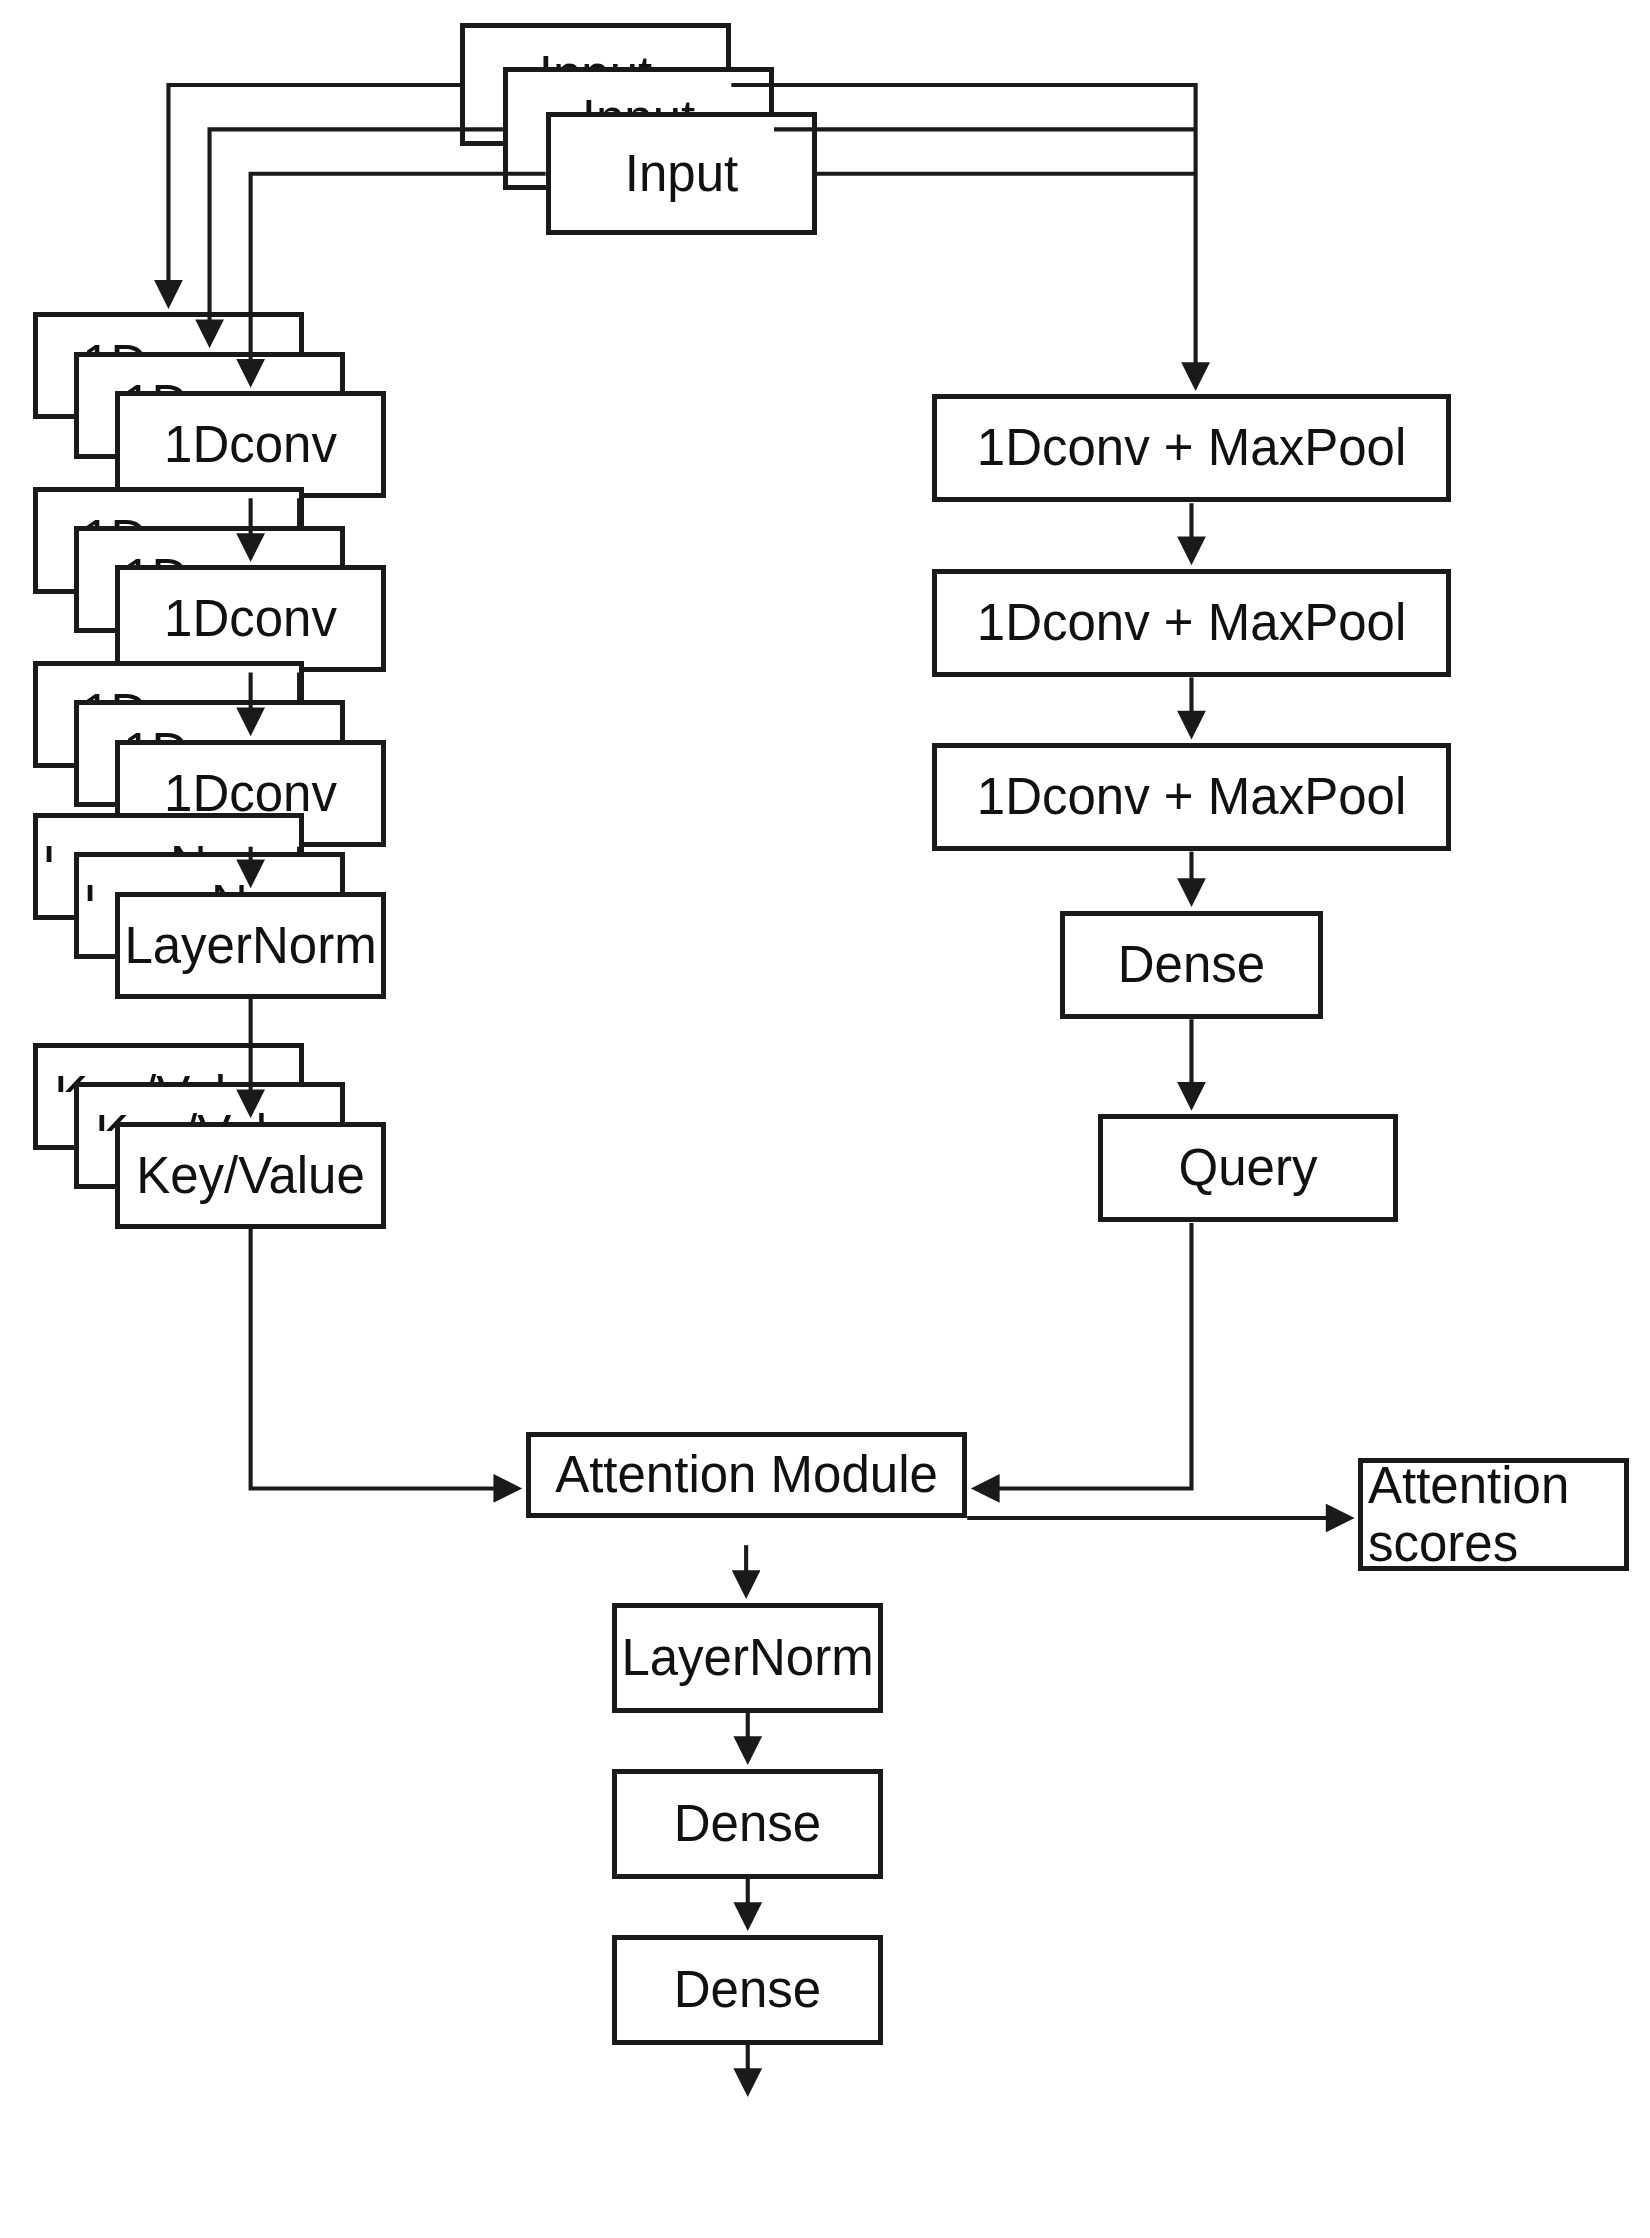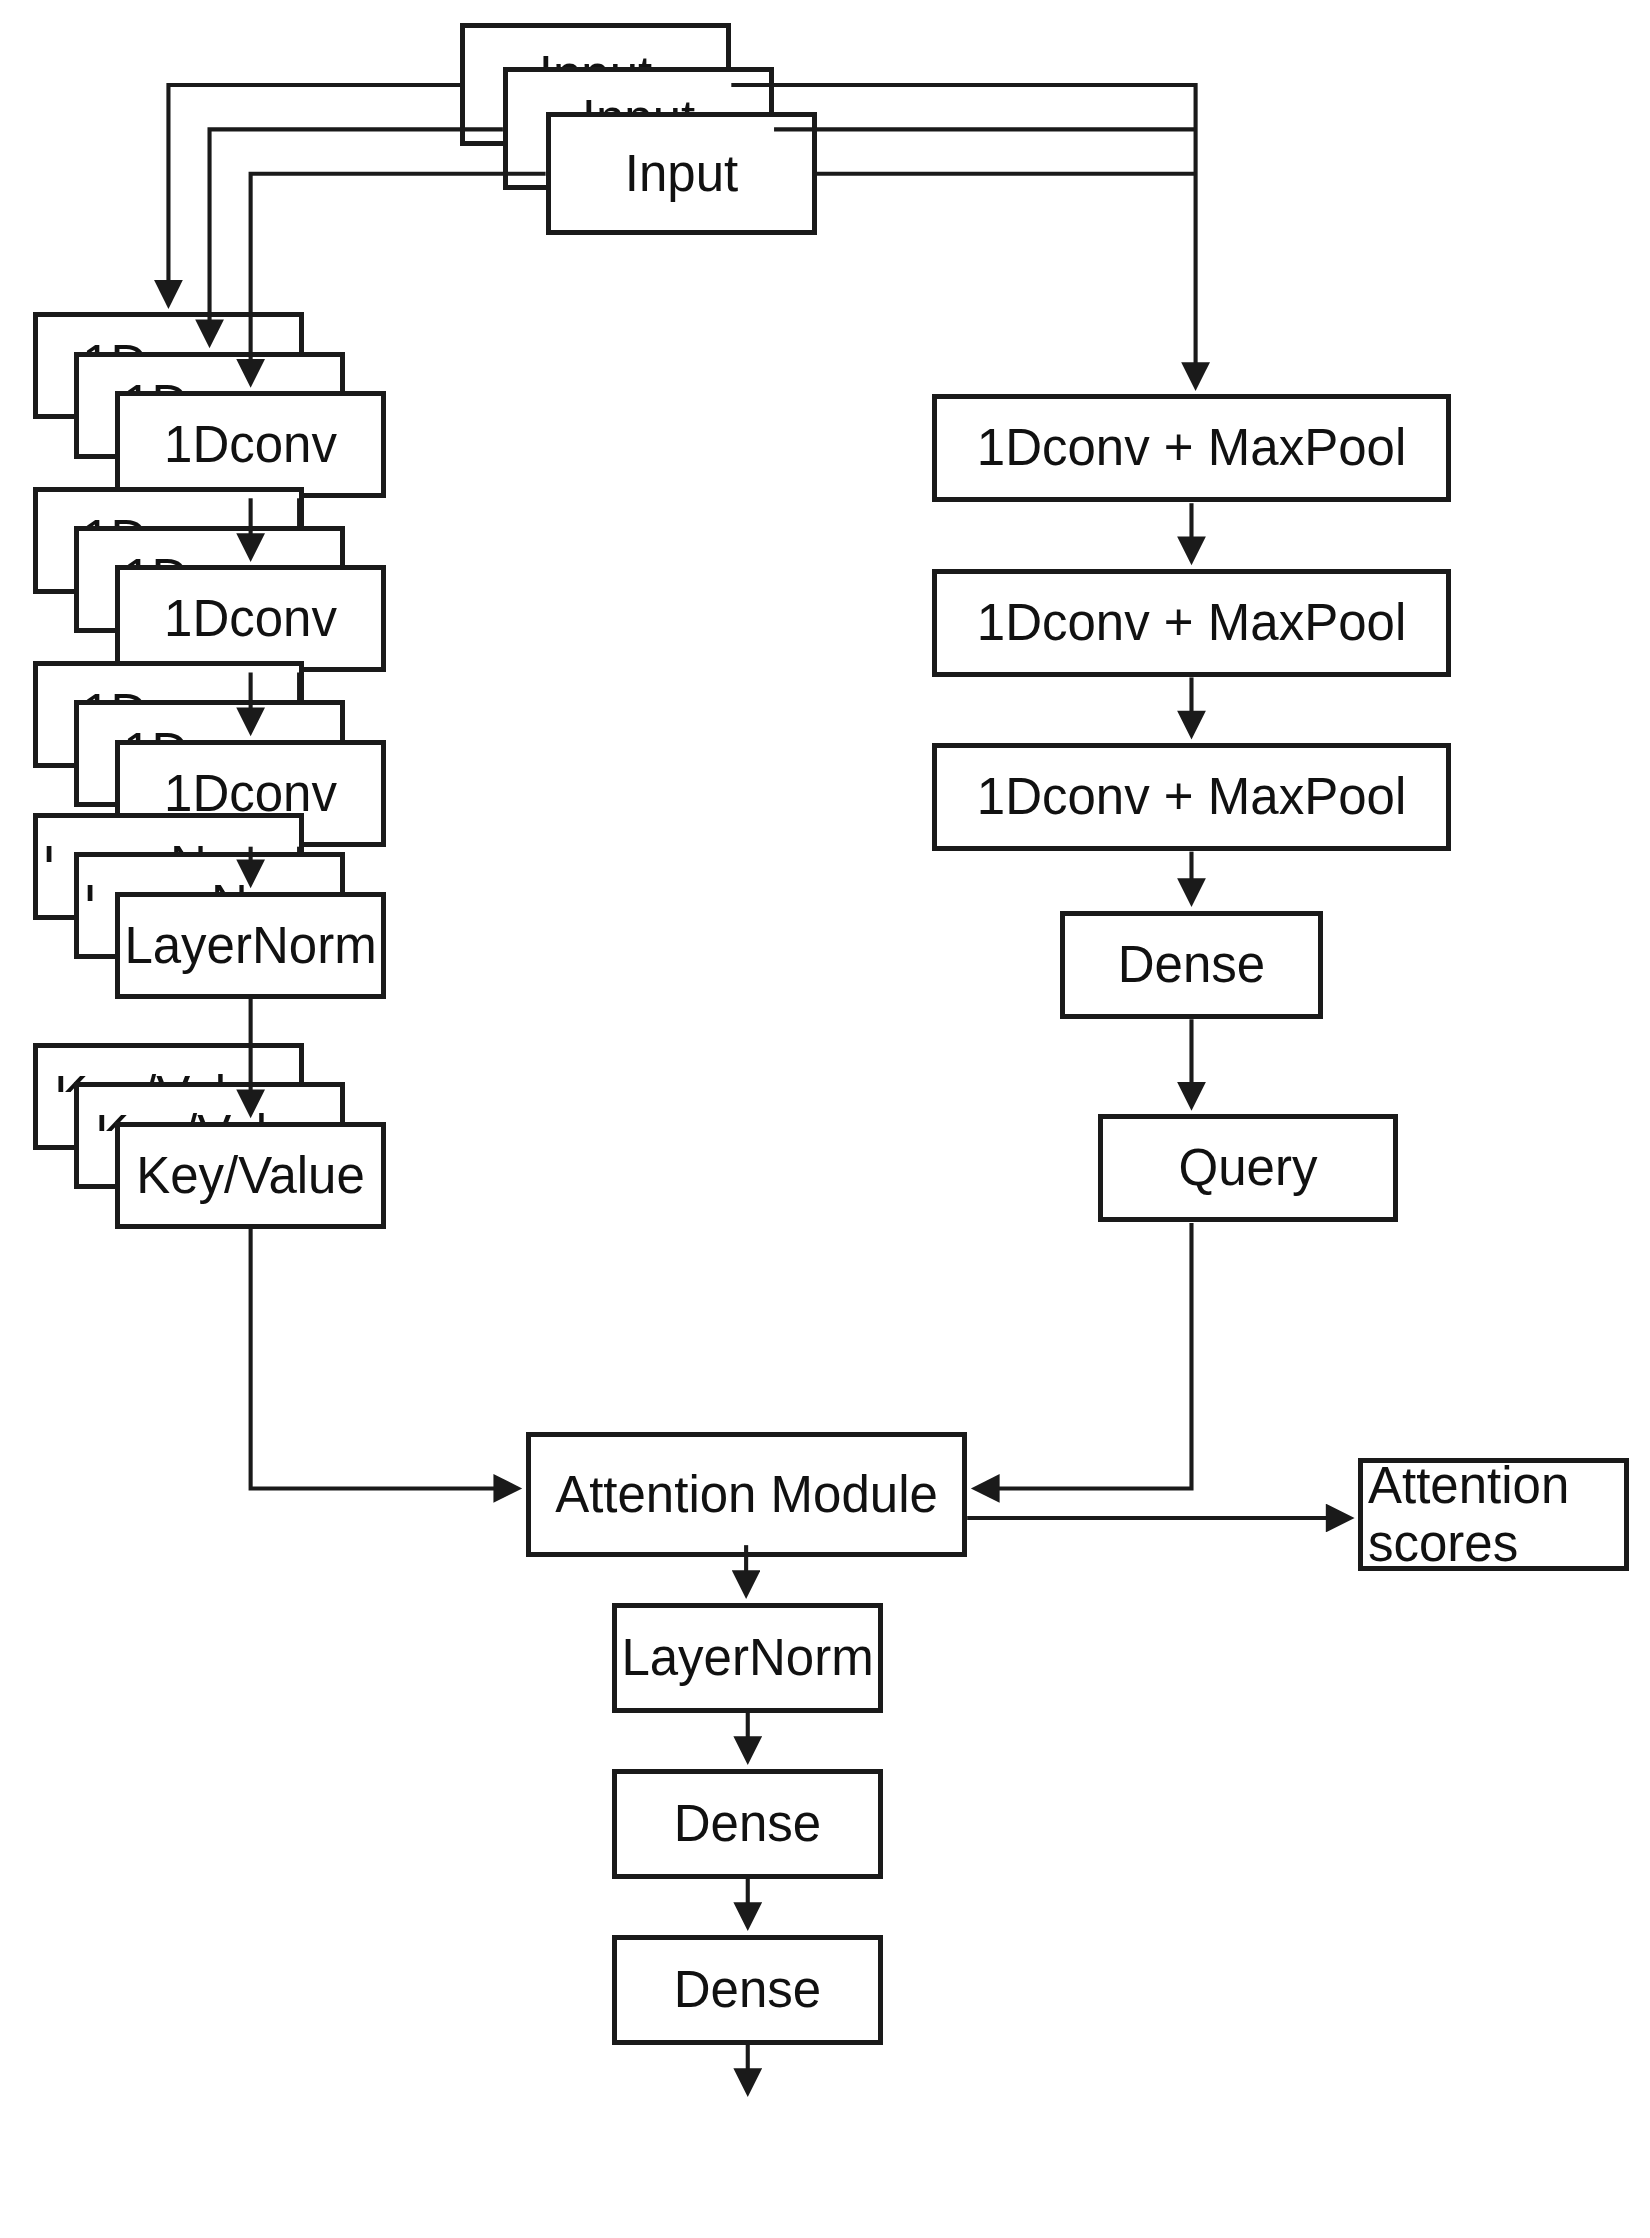--- a/index.html
+++ b/index.html
@@ -118,21 +118,21 @@
   <div class="box" style="left:932px;top:743px;width:519px;height:108px;">
     <span>1Dconv + MaxPool</span>
   </div>
   <div class="box" style="left:1060px;top:911px;width:263px;height:108px;">
     <span>Dense</span>
   </div>
   <div class="box" style="left:1060px;top:1114px;width:300px;height:108px;margin-left:38px;">
     <span>Query</span>
   </div>
 
-  <div class="box" style="left:526px;top:1432px;width:441px;height:125px;">
+  <div class="box" style="left:526px;top:1432px;width:441px;height:86px;">
     <span>Attention Module</span>
   </div>
   <div class="box" style="left:1358px;top:1458px;width:271px;height:113px;">
     <span class="pad">Attention scores</span>
   </div>
 
   <div class="box" style="left:612px;top:1603px;width:271px;height:110px;">
     <span>LayerNorm</span>
   </div>
   <div class="box" style="left:612px;top:1769px;width:271px;height:110px;">

